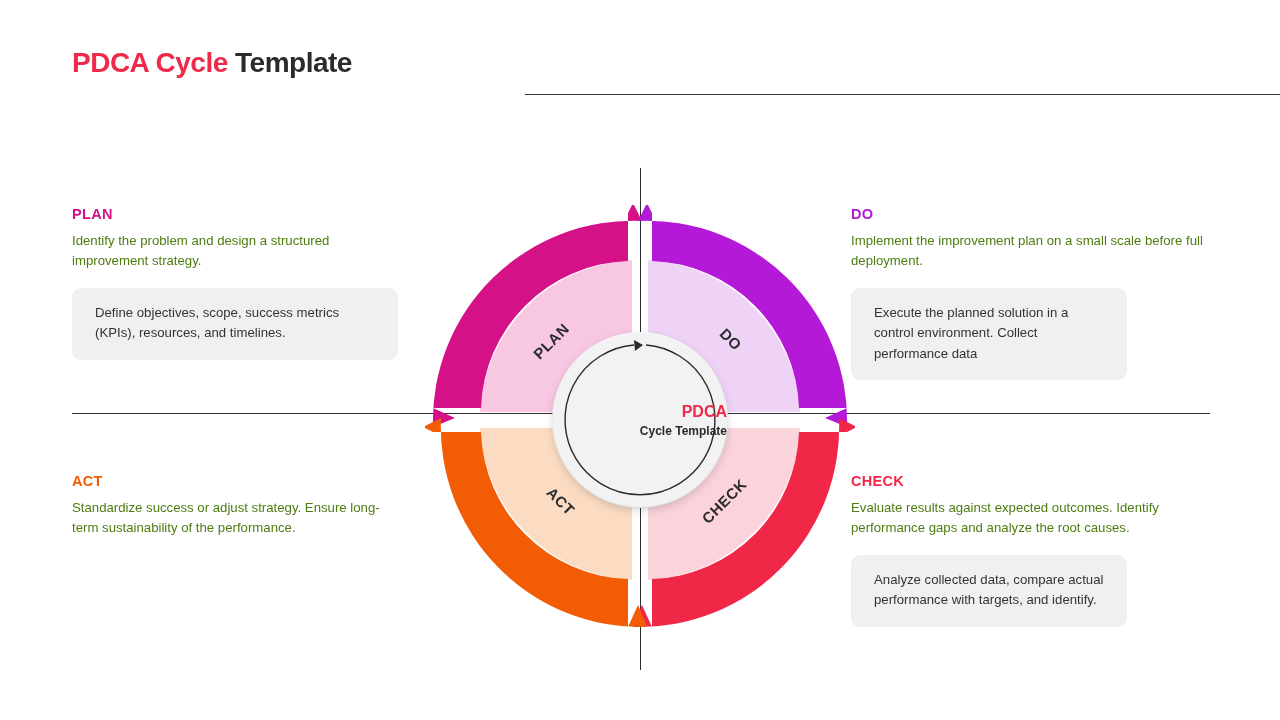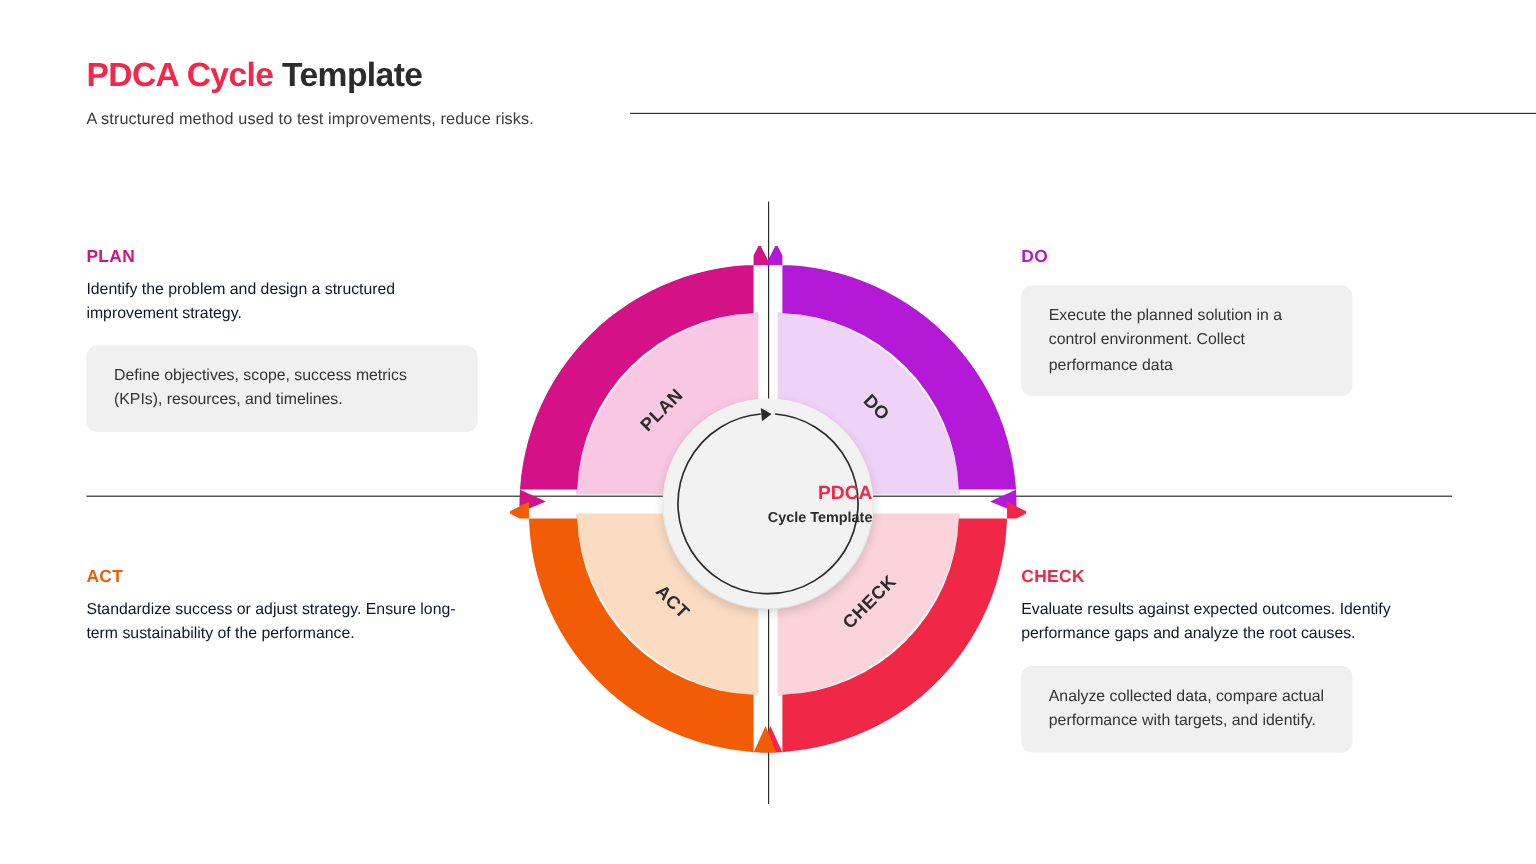--- a/index.html
+++ b/index.html
@@ -62,21 +62,21 @@
 
   .blk-head {
     font-size:14.5px;
     font-weight:bold;
     letter-spacing:0.3px;
     margin-bottom:9px;
   }
   .blk-desc {
     font-size:13.2px;
     line-height:1.55;
-    color:#0f172a;
+    color:#4d7c0f;
   }
   .blk-card {
     margin-top:16px;
     background:#f0f0f0;
     border-radius:9px;
     padding:15px 22px 16px 23px;
     font-size:13.2px;
     line-height:1.55;
     color:#333333;
   }
@@ -141,21 +141,20 @@
   #hub-arrow { position:absolute; inset:0; z-index:6; }
 </style>
 </head>
 <body>
 
 <div id="header">
   <div id="title">
     <span class="accent">PDCA Cycle</span><span class="plain"> Template</span>
   </div>
   <div id="header-rule"></div>
-  <div id="subtitle">A structured method used to test improvements, reduce risks.</div>
 </div>
 
 <div class="rule-h" id="rule-left"></div>
 <div class="rule-h" id="rule-right"></div>
 <div id="rule-v"></div>
 
 <div id="wheel">
   <svg width="430" height="430" viewBox="0 0 430 430" xmlns="http://www.w3.org/2000/svg">
 
     <g>
@@ -198,20 +197,21 @@
 </div>
 
 <div class="block" id="blk-plan">
   <div class="blk-head" style="color:#D41186;">PLAN</div>
   <div class="blk-desc">Identify the problem and design a structured improvement strategy.</div>
   <div class="blk-card">Define objectives, scope, success metrics (KPIs), resources, and timelines.</div>
 </div>
 
 <div class="block right" id="blk-do">
   <div class="blk-head" style="color:#B519D8;">DO</div>
+  <div class="blk-desc">Implement the improvement plan on a small scale before full deployment.</div>
   <div class="blk-card">Execute the planned solution in a control environment. Collect performance data</div>
 </div>
 
 <div class="block" id="blk-act">
   <div class="blk-head" style="color:#F25C05;">ACT</div>
   <div class="blk-desc">Standardize success or adjust strategy. Ensure long-term sustainability of the performance.</div>
 </div>
 
 <div class="block right" id="blk-check">
   <div class="blk-head" style="color:#F02747;">CHECK</div>

